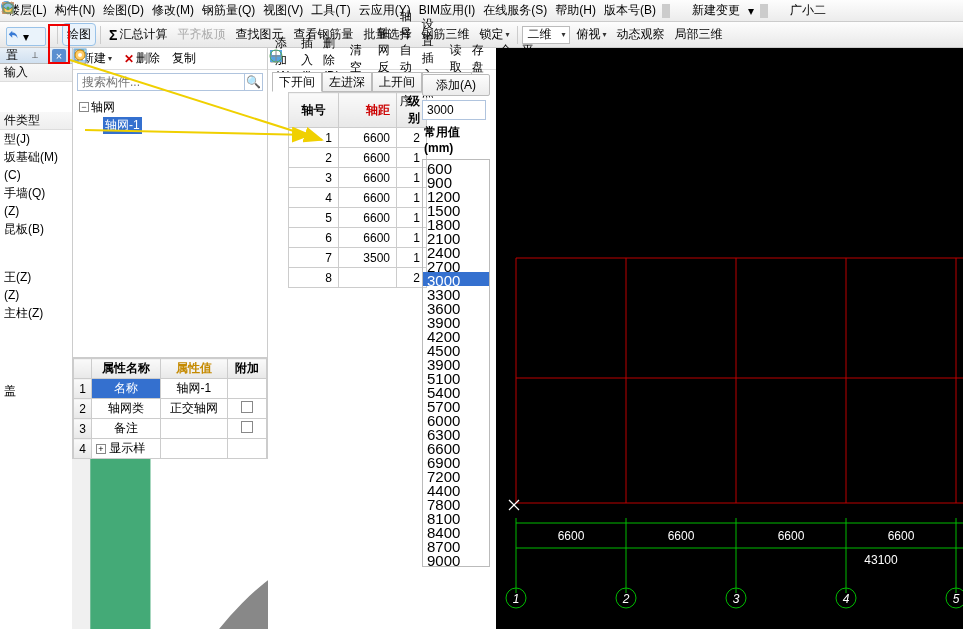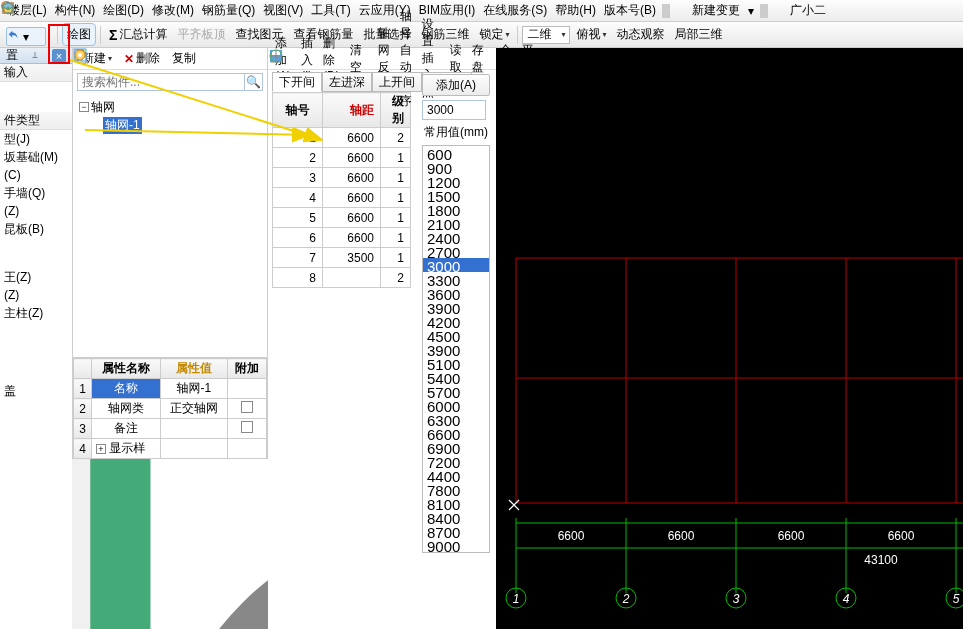--- a/index.html
+++ b/index.html
@@ -35,31 +35,31 @@
 .prop-grid th,.prop-grid td{border:1px solid #ccc;height:20px;padding:0 4px;text-align:center;}
 .prop-grid th{background:linear-gradient(#fafafa,#e8e8e8);}
 .prop-grid .rownum{width:18px;background:linear-gradient(#fafafa,#e8e8e8);}
 .prop-grid .sel{background:#3470cf;color:#fff;}
 .prop-grid .chk{width:12px;height:12px;border:1px solid #888;display:inline-block;}
 .center-col{position:absolute;left:268px;top:48px;width:228px;height:581px;background:#fff;}
 .center-tools{height:22px;display:flex;align-items:center;padding:0 2px;border-bottom:1px solid #ddd;}
 .tab-row{height:22px;display:flex;align-items:flex-start;padding:2px 4px;gap:0;}
 .tab{height:20px;padding:0 6px;border:1px solid #bbb;background:linear-gradient(#fdfdfd,#ececec);display:flex;align-items:center;}
 .tab.active{background:#fff;border-bottom-color:#fff;}
-.axis-tbl{margin:0 4px;border-collapse:collapse;}
+.axis-tbl{margin:0 20px;border-collapse:collapse;}
 .axis-tbl th,.axis-tbl td{border:1px solid #ccc;height:20px;font-size:12px;text-align:right;padding:0 6px;}
 .axis-tbl th{background:linear-gradient(#fafafa,#e8e8e8);text-align:center;}
 .axis-tbl th.red{color:#c00;}
 .axis-tbl .num{width:50px;}
 .axis-tbl .dist{width:58px;text-align:right;}
 .axis-tbl .lvl{width:28px;padding-left:11px;}
 .right-sub{position:absolute;left:418px;top:70px;width:76px;}
 .addbtn{height:22px;border:1px solid #bbb;background:linear-gradient(#fdfdfd,#ececec);display:flex;align-items:center;justify-content:center;margin:4px;border-radius:2px;}
 .valinput{height:20px;border:1px solid #b0c4de;margin:0 4px;padding:0 4px;width:64px;}
-.common-lbl{padding:4px 6px;}
+.common-lbl{padding:4px 6px;font-weight:bold;}
 .common-list{border:1px solid #bbb;margin:0 4px;max-height:430px;overflow:hidden;}
 .common-list div{height:14px;padding:0 4px;font-size:15px;}
 .common-list .sel{background:#3470cf;color:#fff;}
 .canvas{position:absolute;left:496px;top:48px;right:0;bottom:0;background:#000;}
 svg{position:absolute;inset:0;}
 .undo-box{position:absolute;left:6px;top:27px;width:40px;height:19px;border:1px solid #99c2e8;background:#eaf3fb;border-radius:2px;display:flex;align-items:center;justify-content:center;gap:2px;}
 .redhl{position:absolute;border:2px solid #e00;}
 .arrow-svg{position:absolute;left:0;top:0;pointer-events:none;}
 </style>
 </head>

